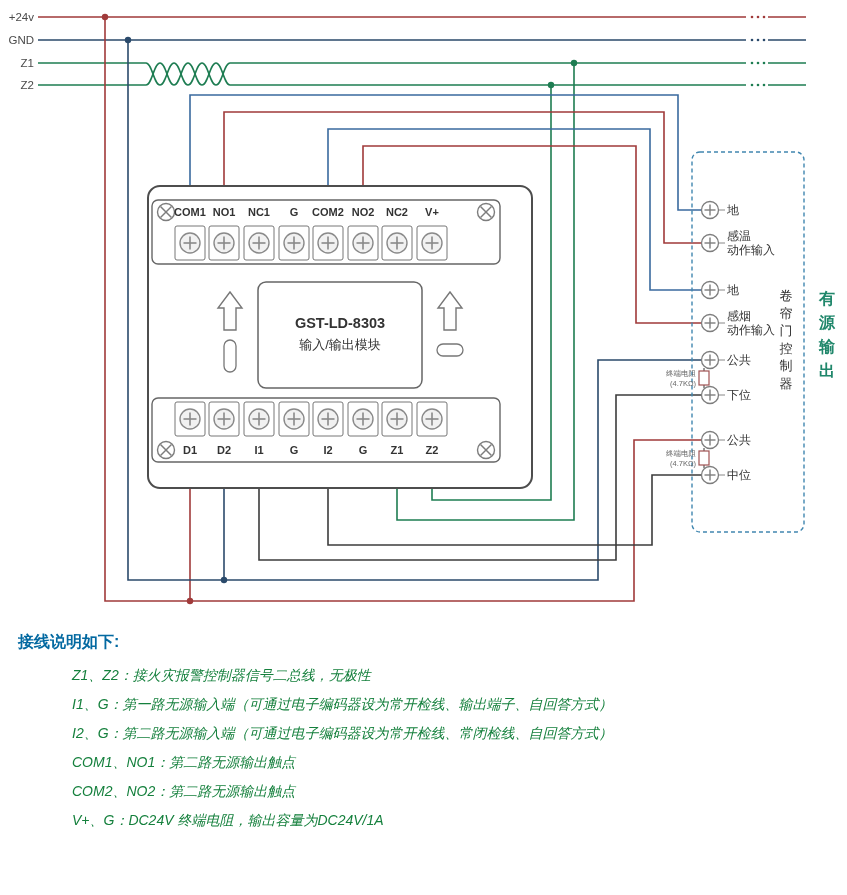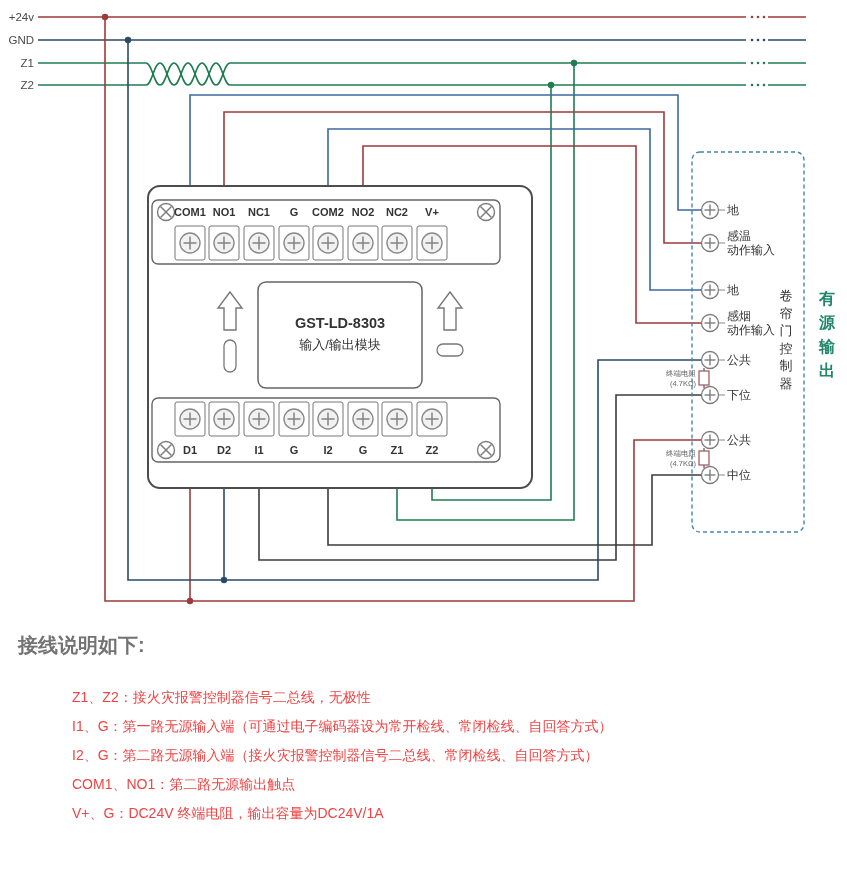--- a/index.html
+++ b/index.html
@@ -3,22 +3,22 @@
 <meta charset="utf-8">
 <style>
   html,body { margin:0; padding:0; }
   body {
     width:847px; height:895px; position:relative; overflow:hidden;
     background:#ffffff;
     font-family:"Liberation Sans", sans-serif;
   }
   svg { display:block; font-family:"Liberation Sans", sans-serif; }
   .notes { position:absolute; left:18px; top:632px; width:812px; }
-  .notes-heading { color:#737373; font-weight:bold; font-size:20px; margin:0 0 24px 0; }
-  .notes-item { margin-left:54px; font-size:14px; color:#ef4444; line-height:29px; white-space:nowrap; }
+  .notes-heading { color:#0369a1; font-weight:bold; font-size:16px; margin:0 0 8px 0; }
+  .notes-item { margin-left:54px; font-size:14px; color:#15803d; line-height:29px; white-space:nowrap;font-style:italic; }
 </style>
 </head>
 <body>
 
 <svg width="847" height="620" viewBox="0 0 847 620">
   <defs>
     <g id="term-screw">
       <circle r="10" fill="#f1f1f1" stroke="#8a8a8a" stroke-width="1.4"></circle>
       <line x1="-6.5" y1="0" x2="6.5" y2="0" stroke="#8a8a8a" stroke-width="1.6"></line>
       <line x1="0" y1="-6.5" x2="0" y2="6.5" stroke="#8a8a8a" stroke-width="1.6"></line>
@@ -220,17 +220,18 @@
 
     <text x="786" font-size="13" fill="#333" text-anchor="middle"><tspan x="786" y="300">卷</tspan><tspan x="786" y="317.5">帘</tspan><tspan x="786" y="335">门</tspan><tspan x="786" y="352.5">控</tspan><tspan x="786" y="370">制</tspan><tspan x="786" y="387.5">器</tspan></text>
   </g>
 
   <text x="827" font-size="16" font-weight="bold" fill="#20876b" text-anchor="middle"><tspan x="827" y="304">有</tspan><tspan x="827" y="328">源</tspan><tspan x="827" y="352">输</tspan><tspan x="827" y="376">出</tspan></text>
 </svg>
 
 <div class="notes">
   <div class="notes-heading">接线说明如下:</div>
   <div class="notes-item">Z1、Z2：接火灾报警控制器信号二总线，无极性</div>
-  <div class="notes-item">I1、G：第一路无源输入端（可通过电子编码器设为常开检线、常闭检线、自回答方式）</div>
-  <div class="notes-item">I2、G：第二路无源输入端（接火灾报警控制器信号二总线、常闭检线、自回答方式）</div>
+  <div class="notes-item">I1、G：第一路无源输入端（可通过电子编码器设为常开检线、输出端子、自回答方式）</div>
+  <div class="notes-item">I2、G：第二路无源输入端（可通过电子编码器设为常开检线、常闭检线、自回答方式）</div>
   <div class="notes-item">COM1、NO1：第二路无源输出触点</div>
+  <div class="notes-item">COM2、NO2：第二路无源输出触点</div>
   <div class="notes-item">V+、G：DC24V 终端电阻，输出容量为DC24V/1A</div>
 </div>
 
 </body></html>

